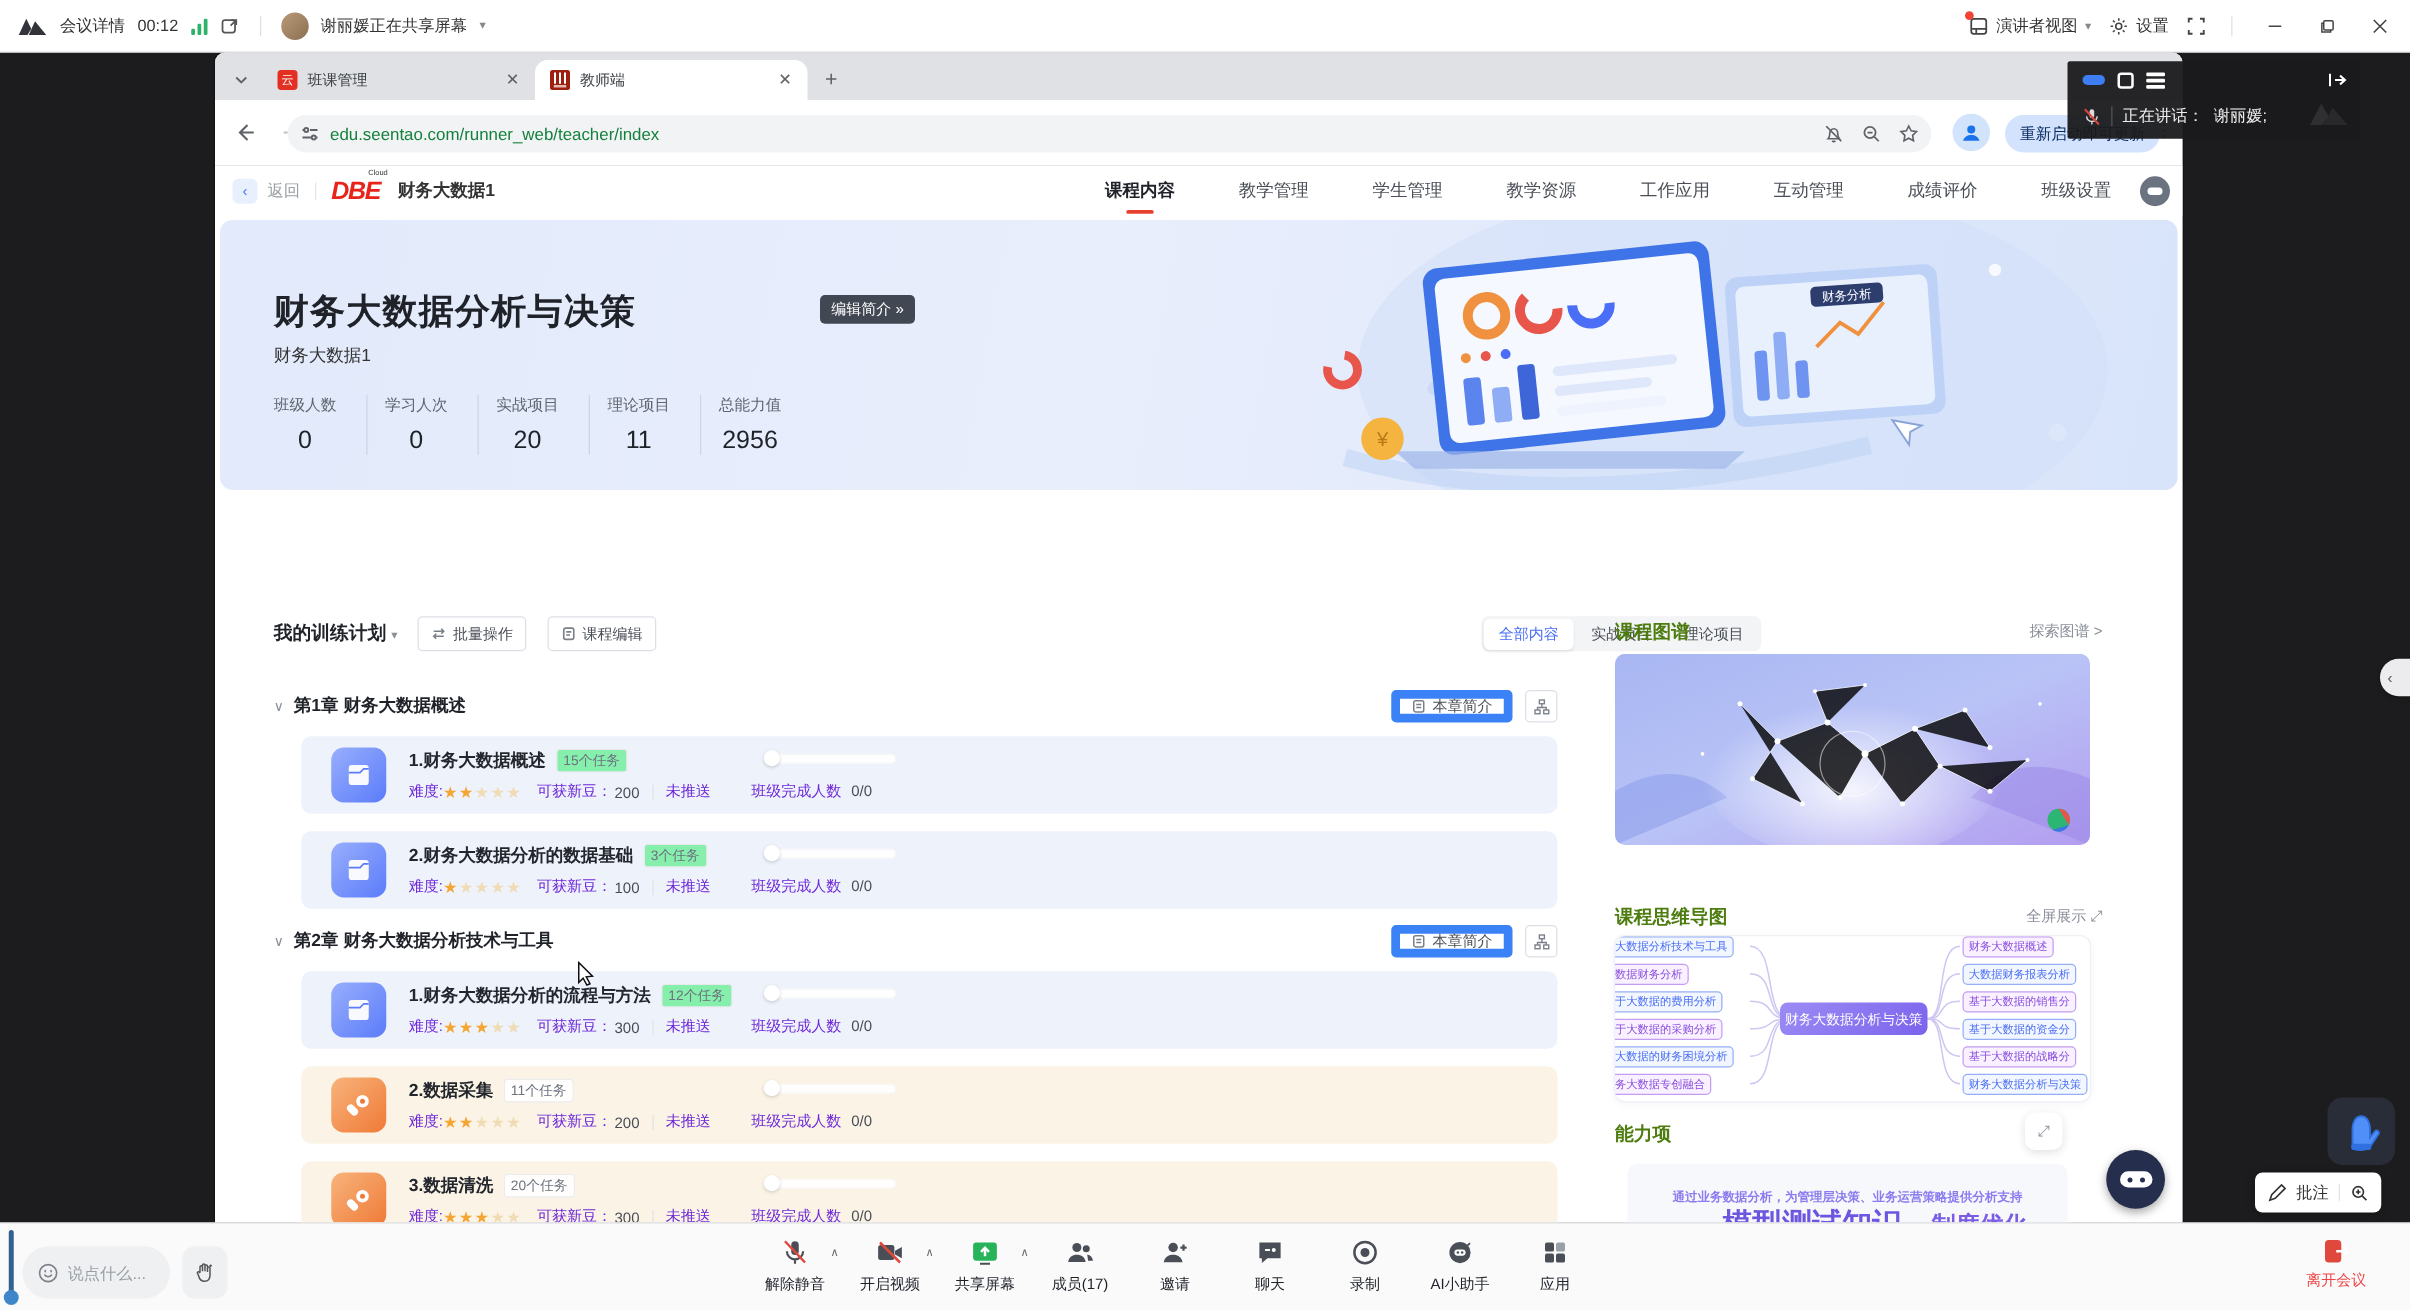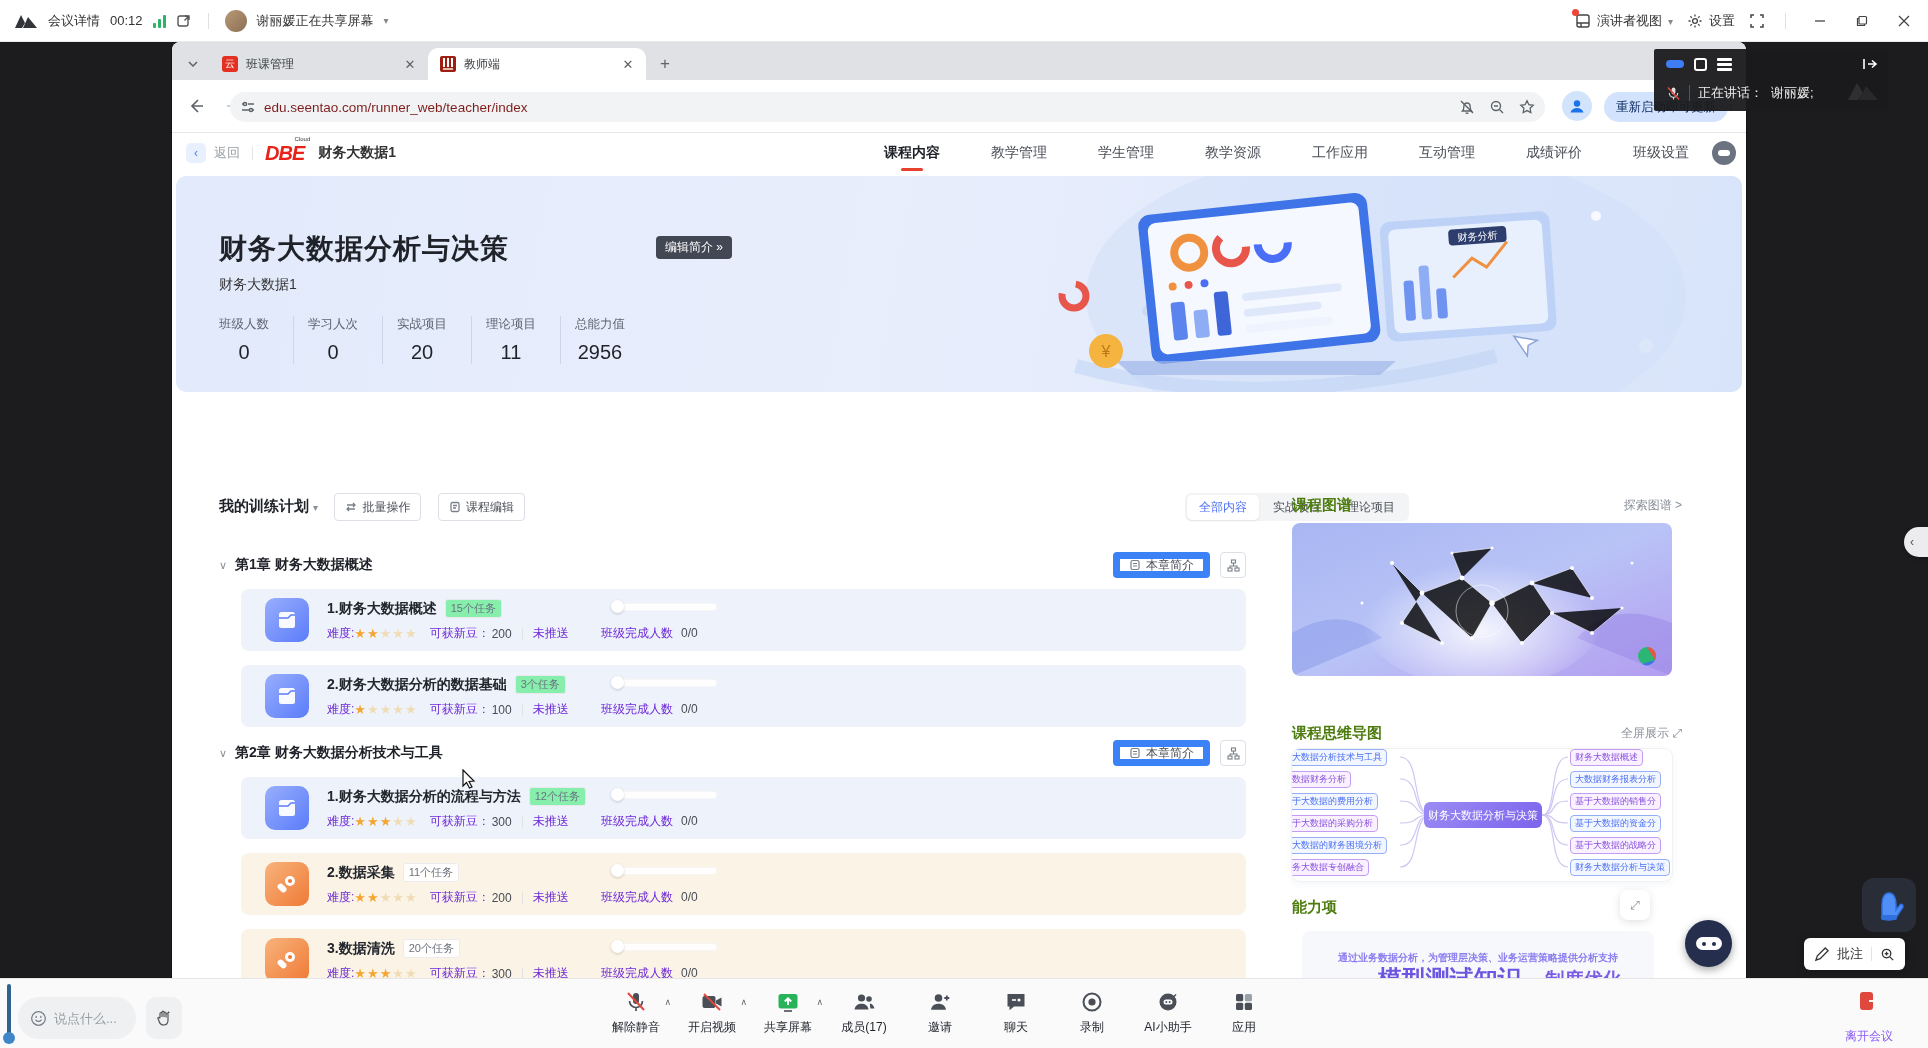--- a/index.html
+++ b/index.html
@@ -31,21 +31,21 @@
   .fav1{width:16px;height:16px;border-radius:3px;background:#e33022;color:#fff;font-size:10px;display:flex;align-items:center;justify-content:center;flex:none;}
   .fav2{width:16px;height:16px;border-radius:2px;background:#9c1f12;position:relative;flex:none;}
   .fav2:before{content:"";position:absolute;left:3px;top:2px;width:10px;height:9px;background:repeating-linear-gradient(90deg,#fff 0 2px,#9c1f12 2px 4px);}
   .fav2:after{content:"";position:absolute;left:3px;bottom:2px;width:10px;height:2px;background:#e5b9b4;}
   #tab-search{width:26px;height:26px;border-radius:50%;margin:0 4px 3px 8px;display:flex;align-items:center;justify-content:center;color:#5f6368;}
   #tab-new{width:26px;height:26px;margin:0 0 3px 6px;display:flex;align-items:center;justify-content:center;color:#5f6368;font-size:17px;}
   #chrome-bar{position:absolute;left:0;top:38px;width:100%;height:53px;background:#fff;border-bottom:1px solid #e4e6e8;display:flex;align-items:center;}
   .nav-ic{width:28px;height:28px;display:flex;align-items:center;justify-content:center;color:#5f6368;font-size:17px;margin-left:10px;}
   .nav-ic.disabled{color:#bdc1c6;}
   #omnibox{position:absolute;left:58px;top:50px;width:1315px;height:30px;background:#f1f3f4;border-radius:15px;display:flex;align-items:center;padding:0 10px;}
-  #omni-url{font-size:13.5px;color:#7f1d1d;margin-left:8px;flex:1;}
+  #omni-url{font-size:13.5px;color:#15803d;margin-left:8px;flex:1;}
   .omni-right{display:flex;align-items:center;gap:14px;color:#5f6368;}
   #profile-avatar{position:absolute;left:1390px;top:49px;width:30px;height:30px;border-radius:50%;background:#d2e3fc;display:flex;align-items:center;justify-content:center;}
   #update-chip{position:absolute;left:1432px;top:50px;height:30px;background:#d3e3fd;border-radius:15px;display:flex;align-items:center;padding:0 12px;font-size:12.5px;color:#06275e;}
   #chrome-menu{position:absolute;left:1552px;top:54px;color:#5f6368;font-size:14px;letter-spacing:0;}
 
   
   #page{position:absolute;left:0;top:91px;width:1574px;height:845px;background:#fff;}
   #site-header{position:absolute;left:0;top:0;width:100%;height:40px;background:#fff;display:flex;align-items:center;}
   .back-chip{width:20px;height:20px;border-radius:5px;background:#e9f0fd;color:#4f7df0;display:flex;align-items:center;justify-content:center;font-size:12px;margin-left:14px;}
   #back-label{font-size:13px;color:#9aa0a6;margin-left:8px;}
@@ -148,21 +148,21 @@
 
   
   #meet-bottom{position:absolute;left:0;top:978px;width:1928px;height:70px;background:#fafafb;border-top:1px solid #e6e6e8;z-index:60;}
   #chat-pill{position:absolute;left:18px;top:18px;width:118px;height:42px;border-radius:21px;background:#eef0f2;display:flex;align-items:center;gap:7px;padding:0 12px;}
   #chat-input{border:none;background:transparent;outline:none;width:70px;font-size:13px;color:#333;font-family:Liberation Sans, sans-serif;}
   #chat-input::placeholder{color:#9aa0a6;}
   #hand-btn{position:absolute;left:146px;top:18px;width:36px;height:42px;border-radius:10px;background:#eef0f2;display:flex;align-items:center;justify-content:center;}
   #mb-toolbar{position:absolute;left:600px;top:6px;width:680px;height:60px;display:flex;justify-content:center;gap:24px;}
   .mt-item{position:relative;display:flex;flex-direction:column;align-items:center;justify-content:flex-start;gap:5px;padding-top:5px;min-width:52px;font-size:12px;color:#1f2329;white-space:nowrap;}
   .mt-caret{position:absolute;right:-9px;top:12px;color:#666;font-size:9px;}
-  #leave-btn{position:absolute;left:1845px;top:11px;display:flex;flex-direction:column;align-items:center;gap:16px;font-size:12px;color:#8b5cf6;justify-content:center;}
+  #leave-btn{position:absolute;left:1845px;top:11px;display:flex;flex-direction:column;align-items:center;gap:4px;font-size:12px;color:#ef4444;justify-content:center;}
   #vol-slider{position:absolute;left:3px;top:5px;width:12px;height:62px;z-index:61;}
   #vol-slider .track{position:absolute;left:4px;top:0;width:4px;height:56px;border-radius:2px;background:#30618f;}
   #vol-slider .knob{position:absolute;left:0;top:48px;width:12px;height:12px;border-radius:50%;background:#3e86c9;}
 </style>
 </head>
 <body>
 
 <div id="meet-top">
   <div id="mt-left">
     <span>

